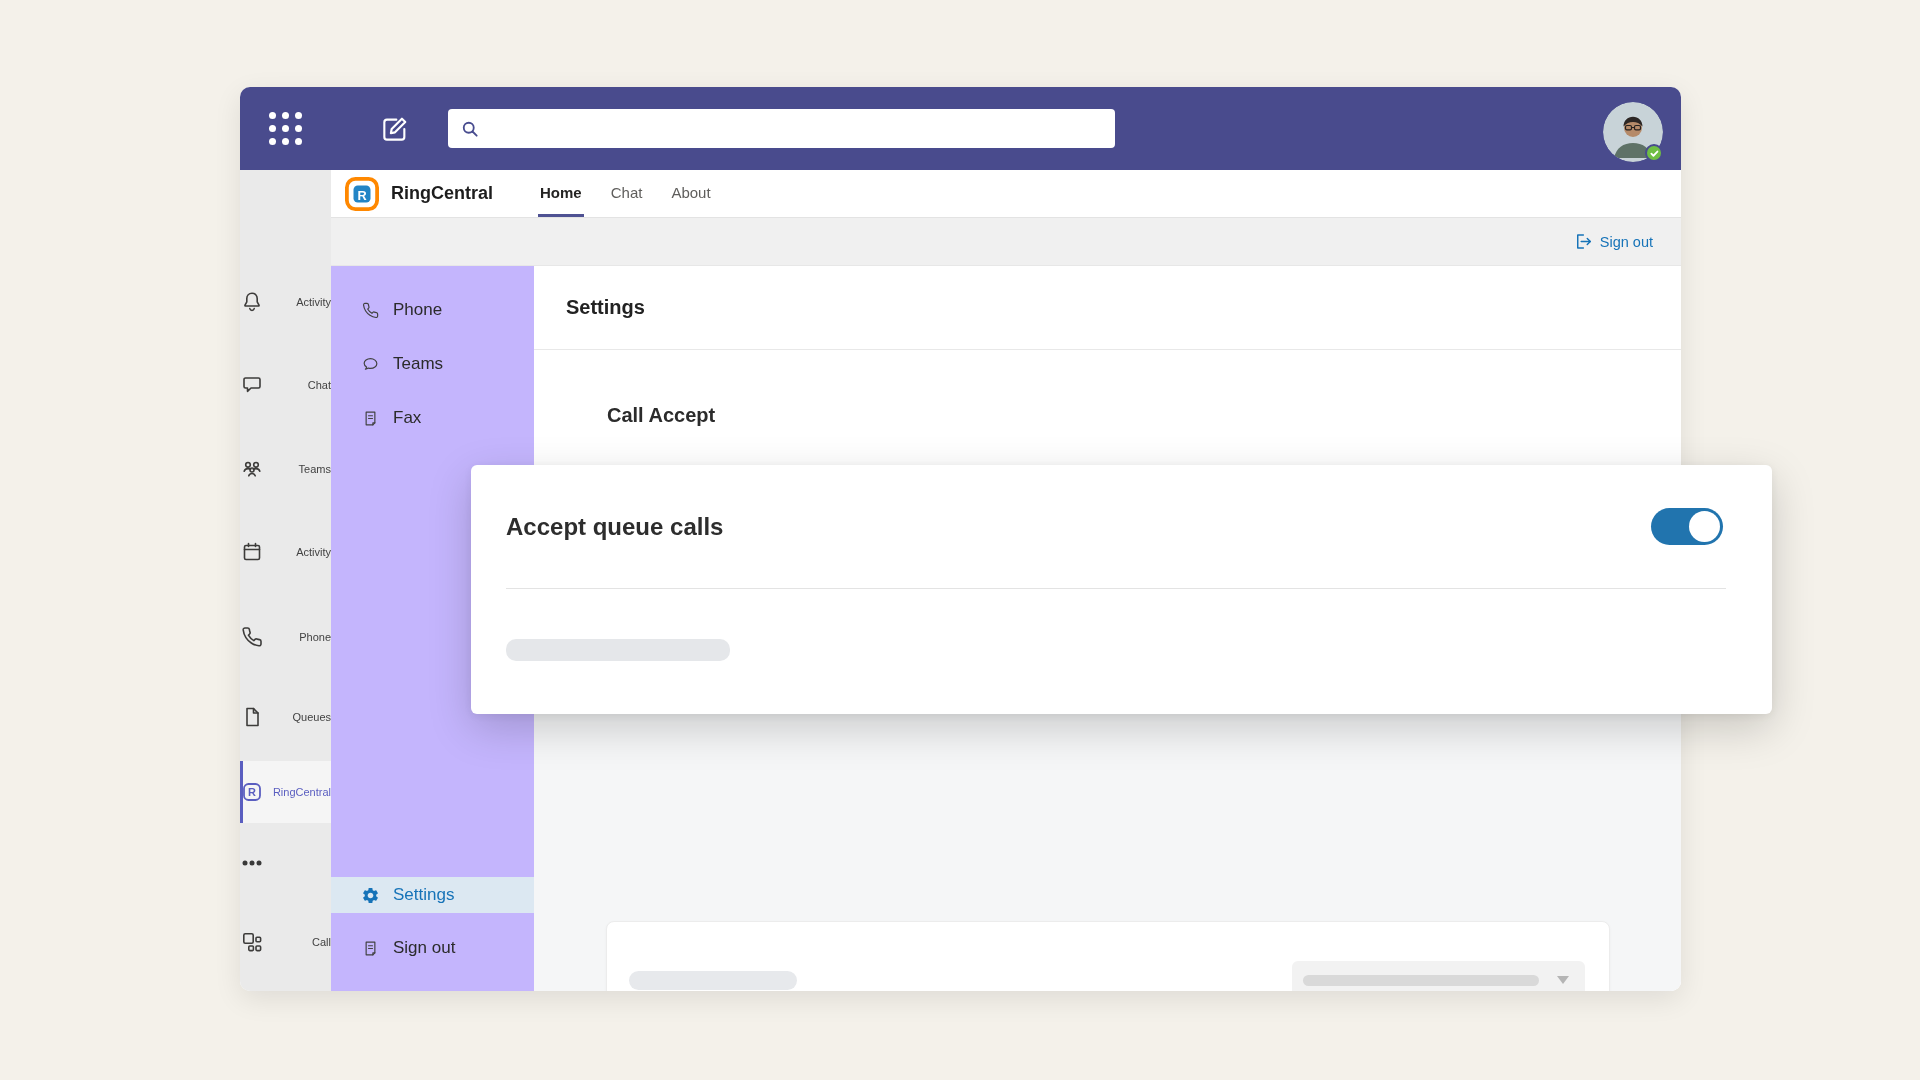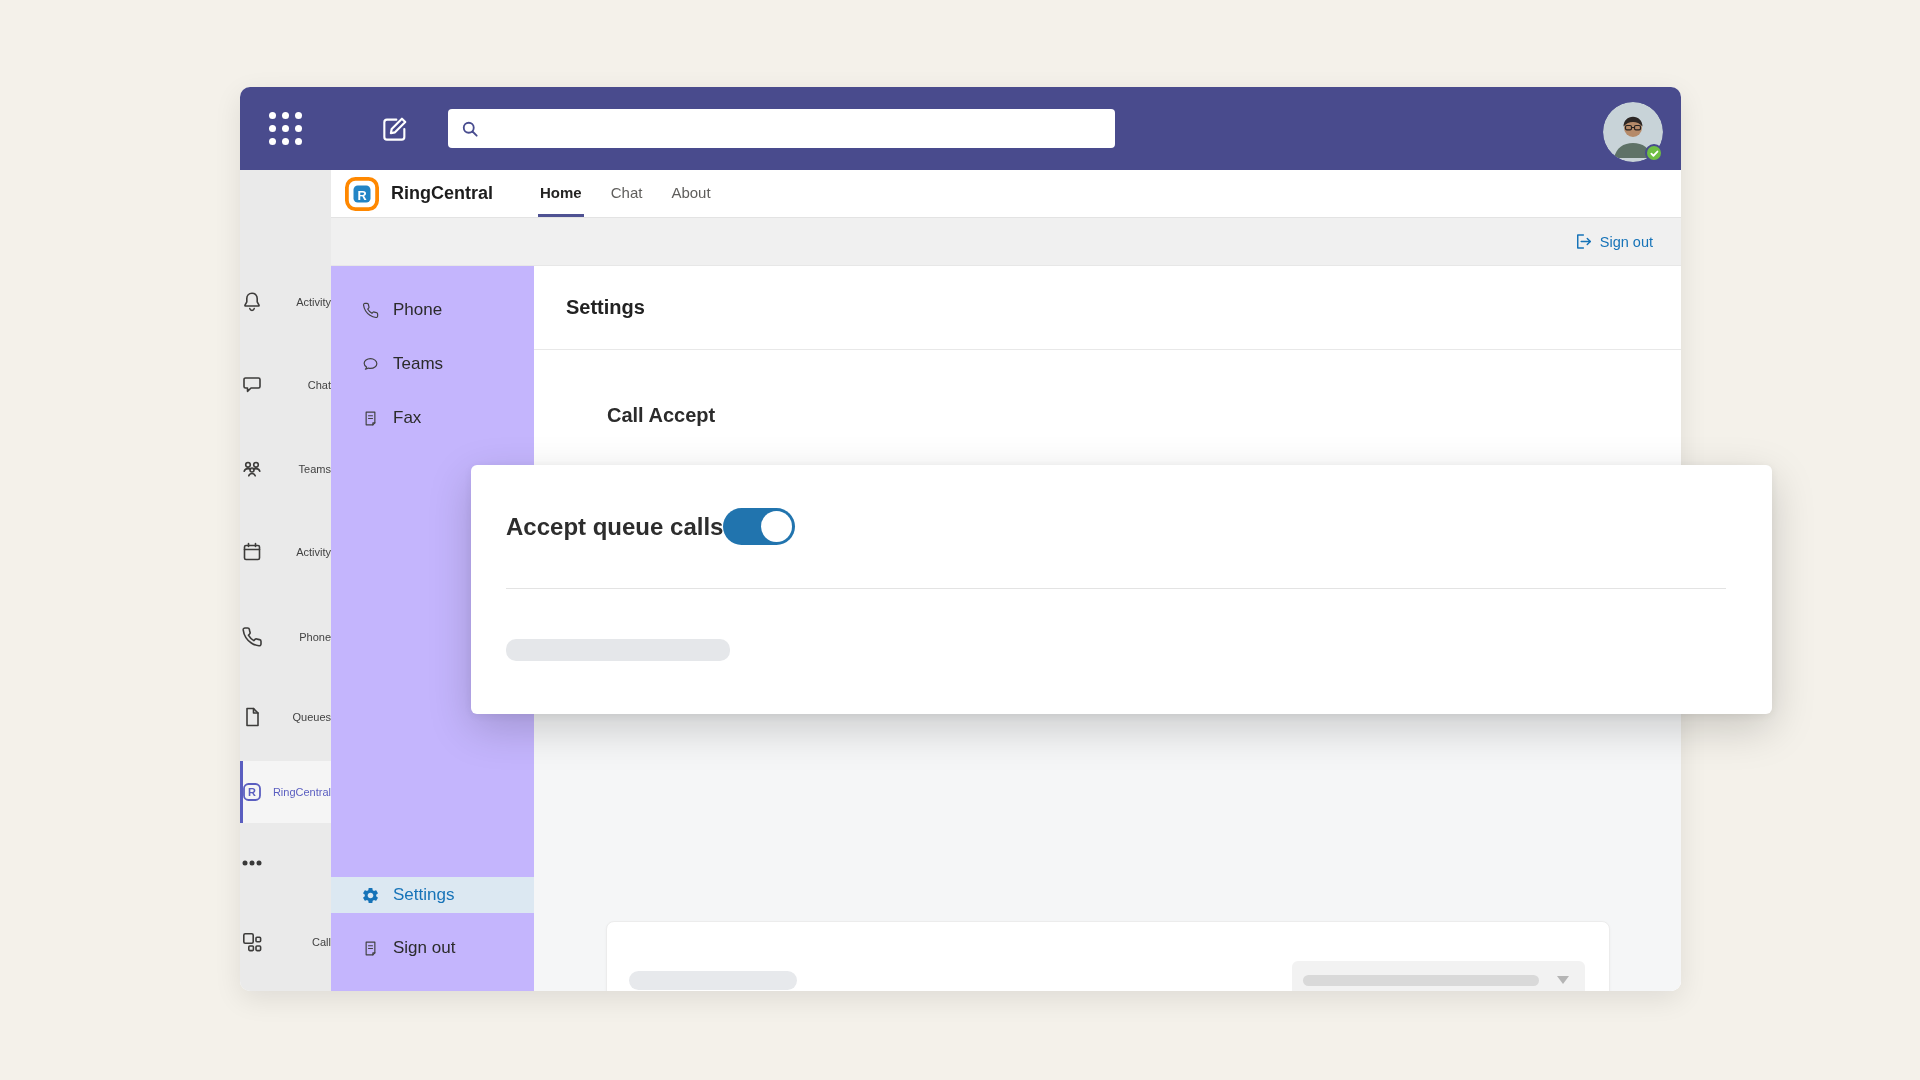--- a/index.html
+++ b/index.html
@@ -100,21 +100,21 @@
   .toggle { position:relative; cursor:pointer; flex:0 0 auto; }
   .toggle .knob { position:absolute; border-radius:50%; background:#fff; }
   .toggle.on { width:72px; height:37px; border-radius:19px; background:var(--toggle-on); }
   .toggle.on .knob { right:3px; top:3px; width:31px; height:31px; }
 
   
   .modal { position:absolute; left:471px; top:465px; width:1301px; height:249px;
     background:#fff; border-radius:6px; z-index:20;
     box-shadow:0 14px 44px rgba(0,0,0,.18), 0 2px 8px rgba(0,0,0,.06); }
   .modal-head { position:absolute; left:35px; right:49px; top:0; height:123px;
-    display:flex; align-items:center; }
+    display:flex; align-items:center; justify-content:space-between; }
   .modal-title { font-size:24px; font-weight:700; color:#2d2d2d; }
   .modal-divider { position:absolute; left:35px; right:46px; top:123px; height:1px; background:#e3e3e3; }
   .modal-skel { position:absolute; left:35px; top:174px; width:224px; height:22px;
     border-radius:10px; background:#e5e7ea; }
 
   svg text { font-family:"Liberation Sans","DejaVu Sans",sans-serif; }
 </style>
 </head>
 <body>
 

